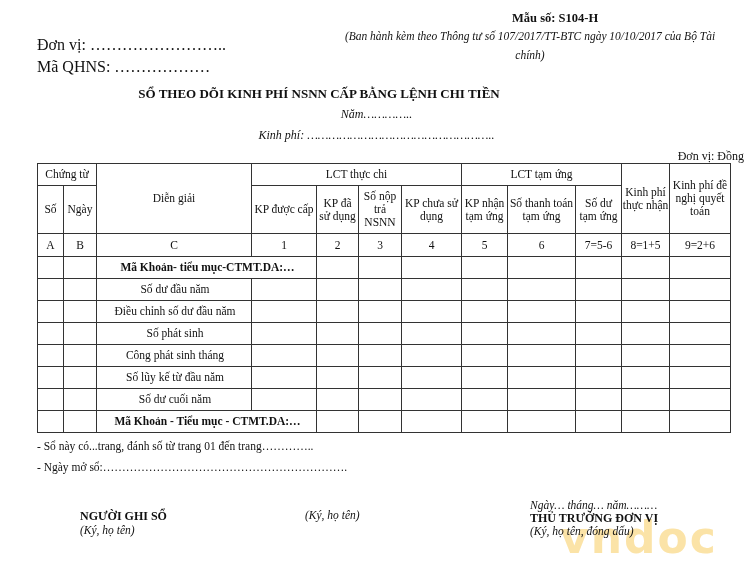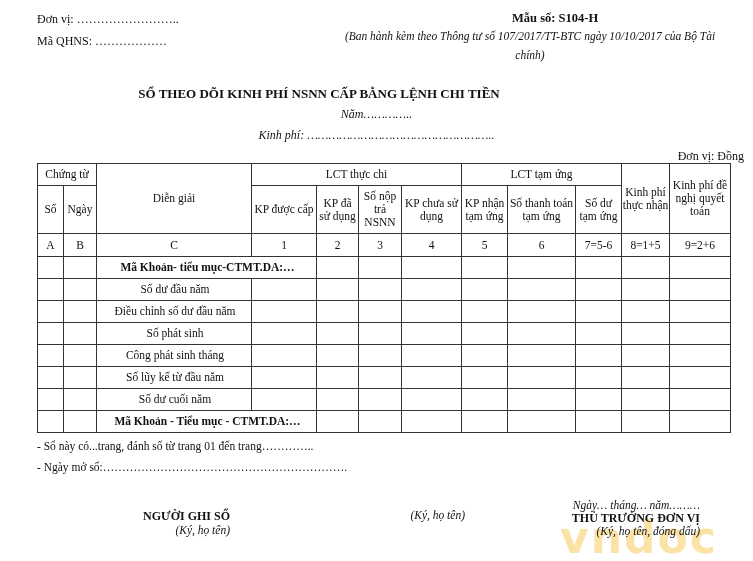--- a/index.html
+++ b/index.html
@@ -1,19 +1,19 @@
 <!DOCTYPE html>
 <html><head>
 <meta charset="utf-8">
 <style>
   html, body { margin:0; padding:0; background:#ffffff; }
   body { width:753px; height:561px; position:relative; overflow:hidden;
          font-family:"Liberation Serif", "DejaVu Serif", serif; color:#111; }
   .abs { position:absolute; white-space:nowrap; }
-  .hdr-left { left:37px; font-size:12px; }
+  .hdr-left { left:37px; font-size:16px;margin-top:24px; }
   .form-code { left:512px; top:11px; font-size:12.5px; font-weight:bold; }
   .decree { left:330px; top:27px; width:400px; text-align:center; font-size:11.5px;
             font-style:italic; white-space:normal; line-height:19px; }
   .title { left:0; width:638px; top:86px; text-align:center; font-weight:bold; font-size:13px; }
   .year { left:0; width:753px; top:107px; text-align:center; font-style:italic; font-size:12px; }
   .fund { left:0; width:753px; top:128px; text-align:center; font-size:12px;font-style:italic; }
   .unit { right:9px; top:149px; font-size:12px; }
 
   table.ledger { position:absolute; left:37px; top:163px; border-collapse:collapse;
                  font-size:11.5px; table-layout:fixed; }
@@ -21,21 +21,21 @@
                  vertical-align:middle; line-height:13px; }
   table.ledger th { font-weight:normal;margin-left:20px; }
   .r-h1 { height:22px; }
   .r-h2 { height:48px; }
   .r-idx td { height:22px; }
   .r-data td { height:21px; }
   td.desc { text-align:left; padding-left:2px !important; }
   td.bold { font-weight:bold; }
 
   .note { left:37px; font-size:11.5px; }
-  .sig { text-align:right; font-size:12px; }
+  .sig { text-align:left; font-size:12px; }
   .sig .role { font-weight:bold; }
   .sig .hint { font-style:italic; font-size:11.5px; }
   .wm-text { position:absolute; left:560px; top:512px; font-family:"DejaVu Sans", sans-serif;
              font-weight:bold; font-size:44px; color:#f7c23e; opacity:0.45; letter-spacing:2px; }
 </style>
 </head>
 <body>
 
 <div class="abs hdr-left" style="top:12px;">Đơn vị: ……………………..</div>
 <div class="abs hdr-left" style="top:34px;">Mã QHNS: ………………</div>

